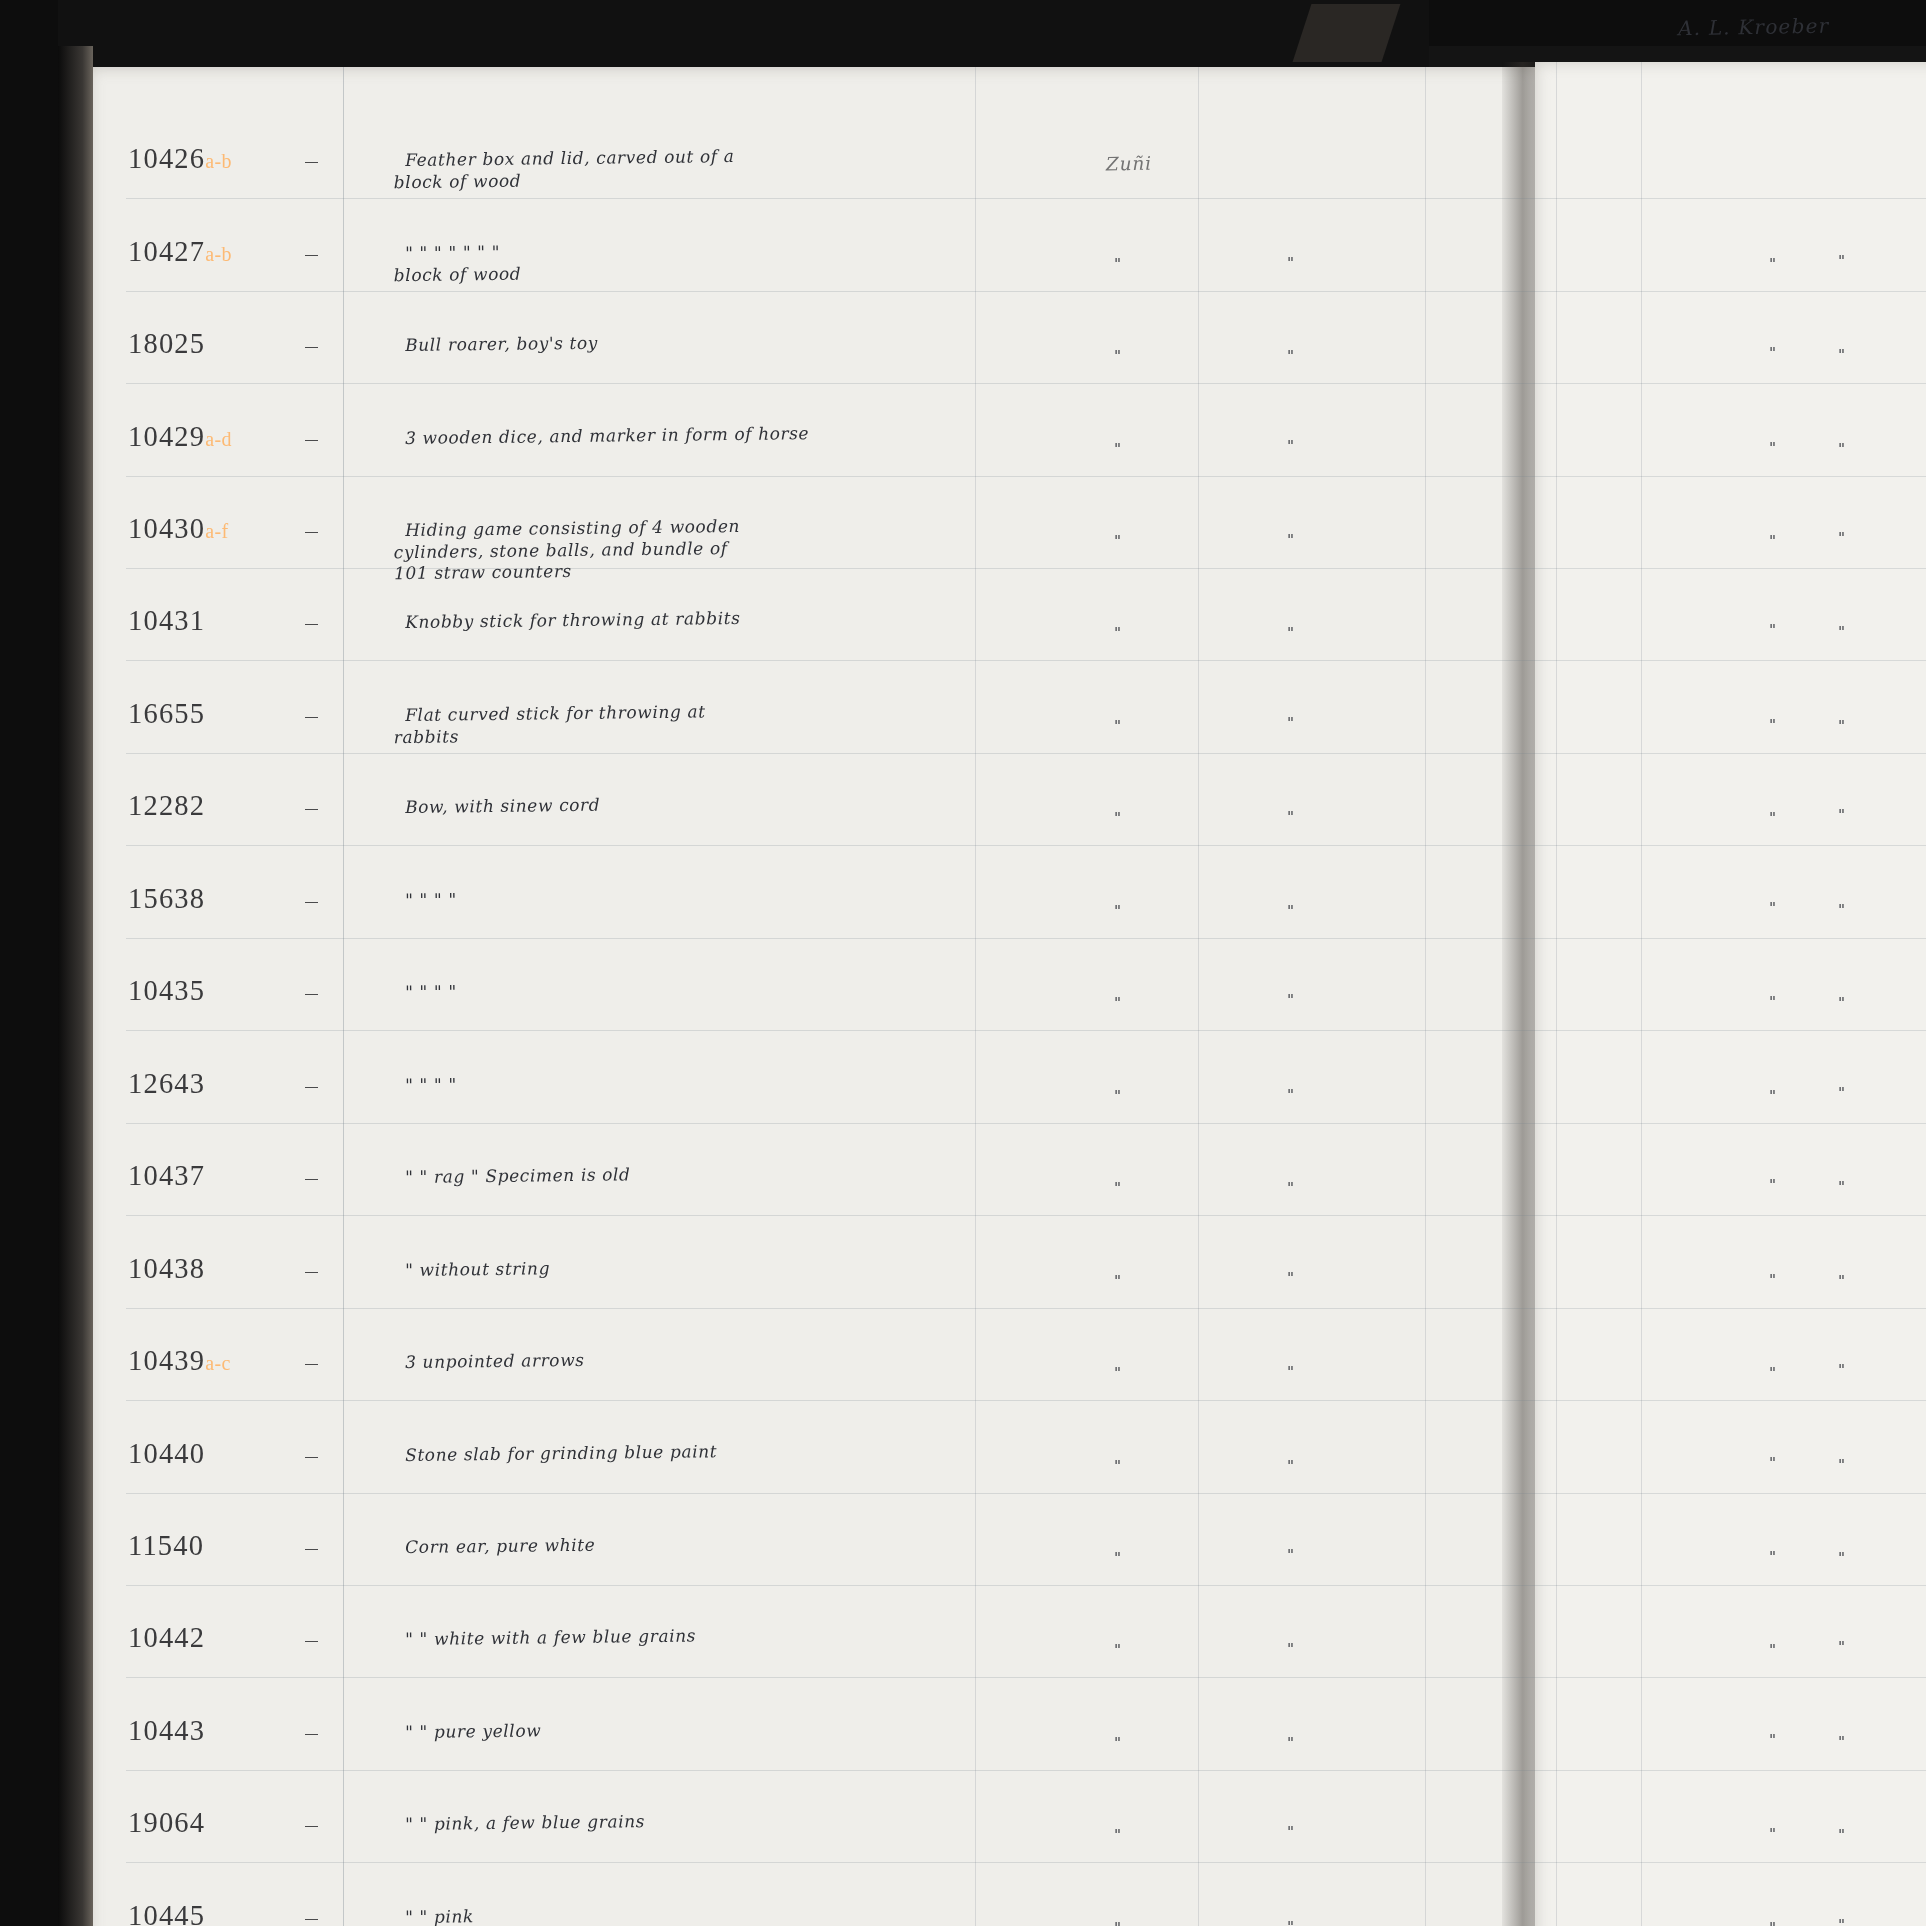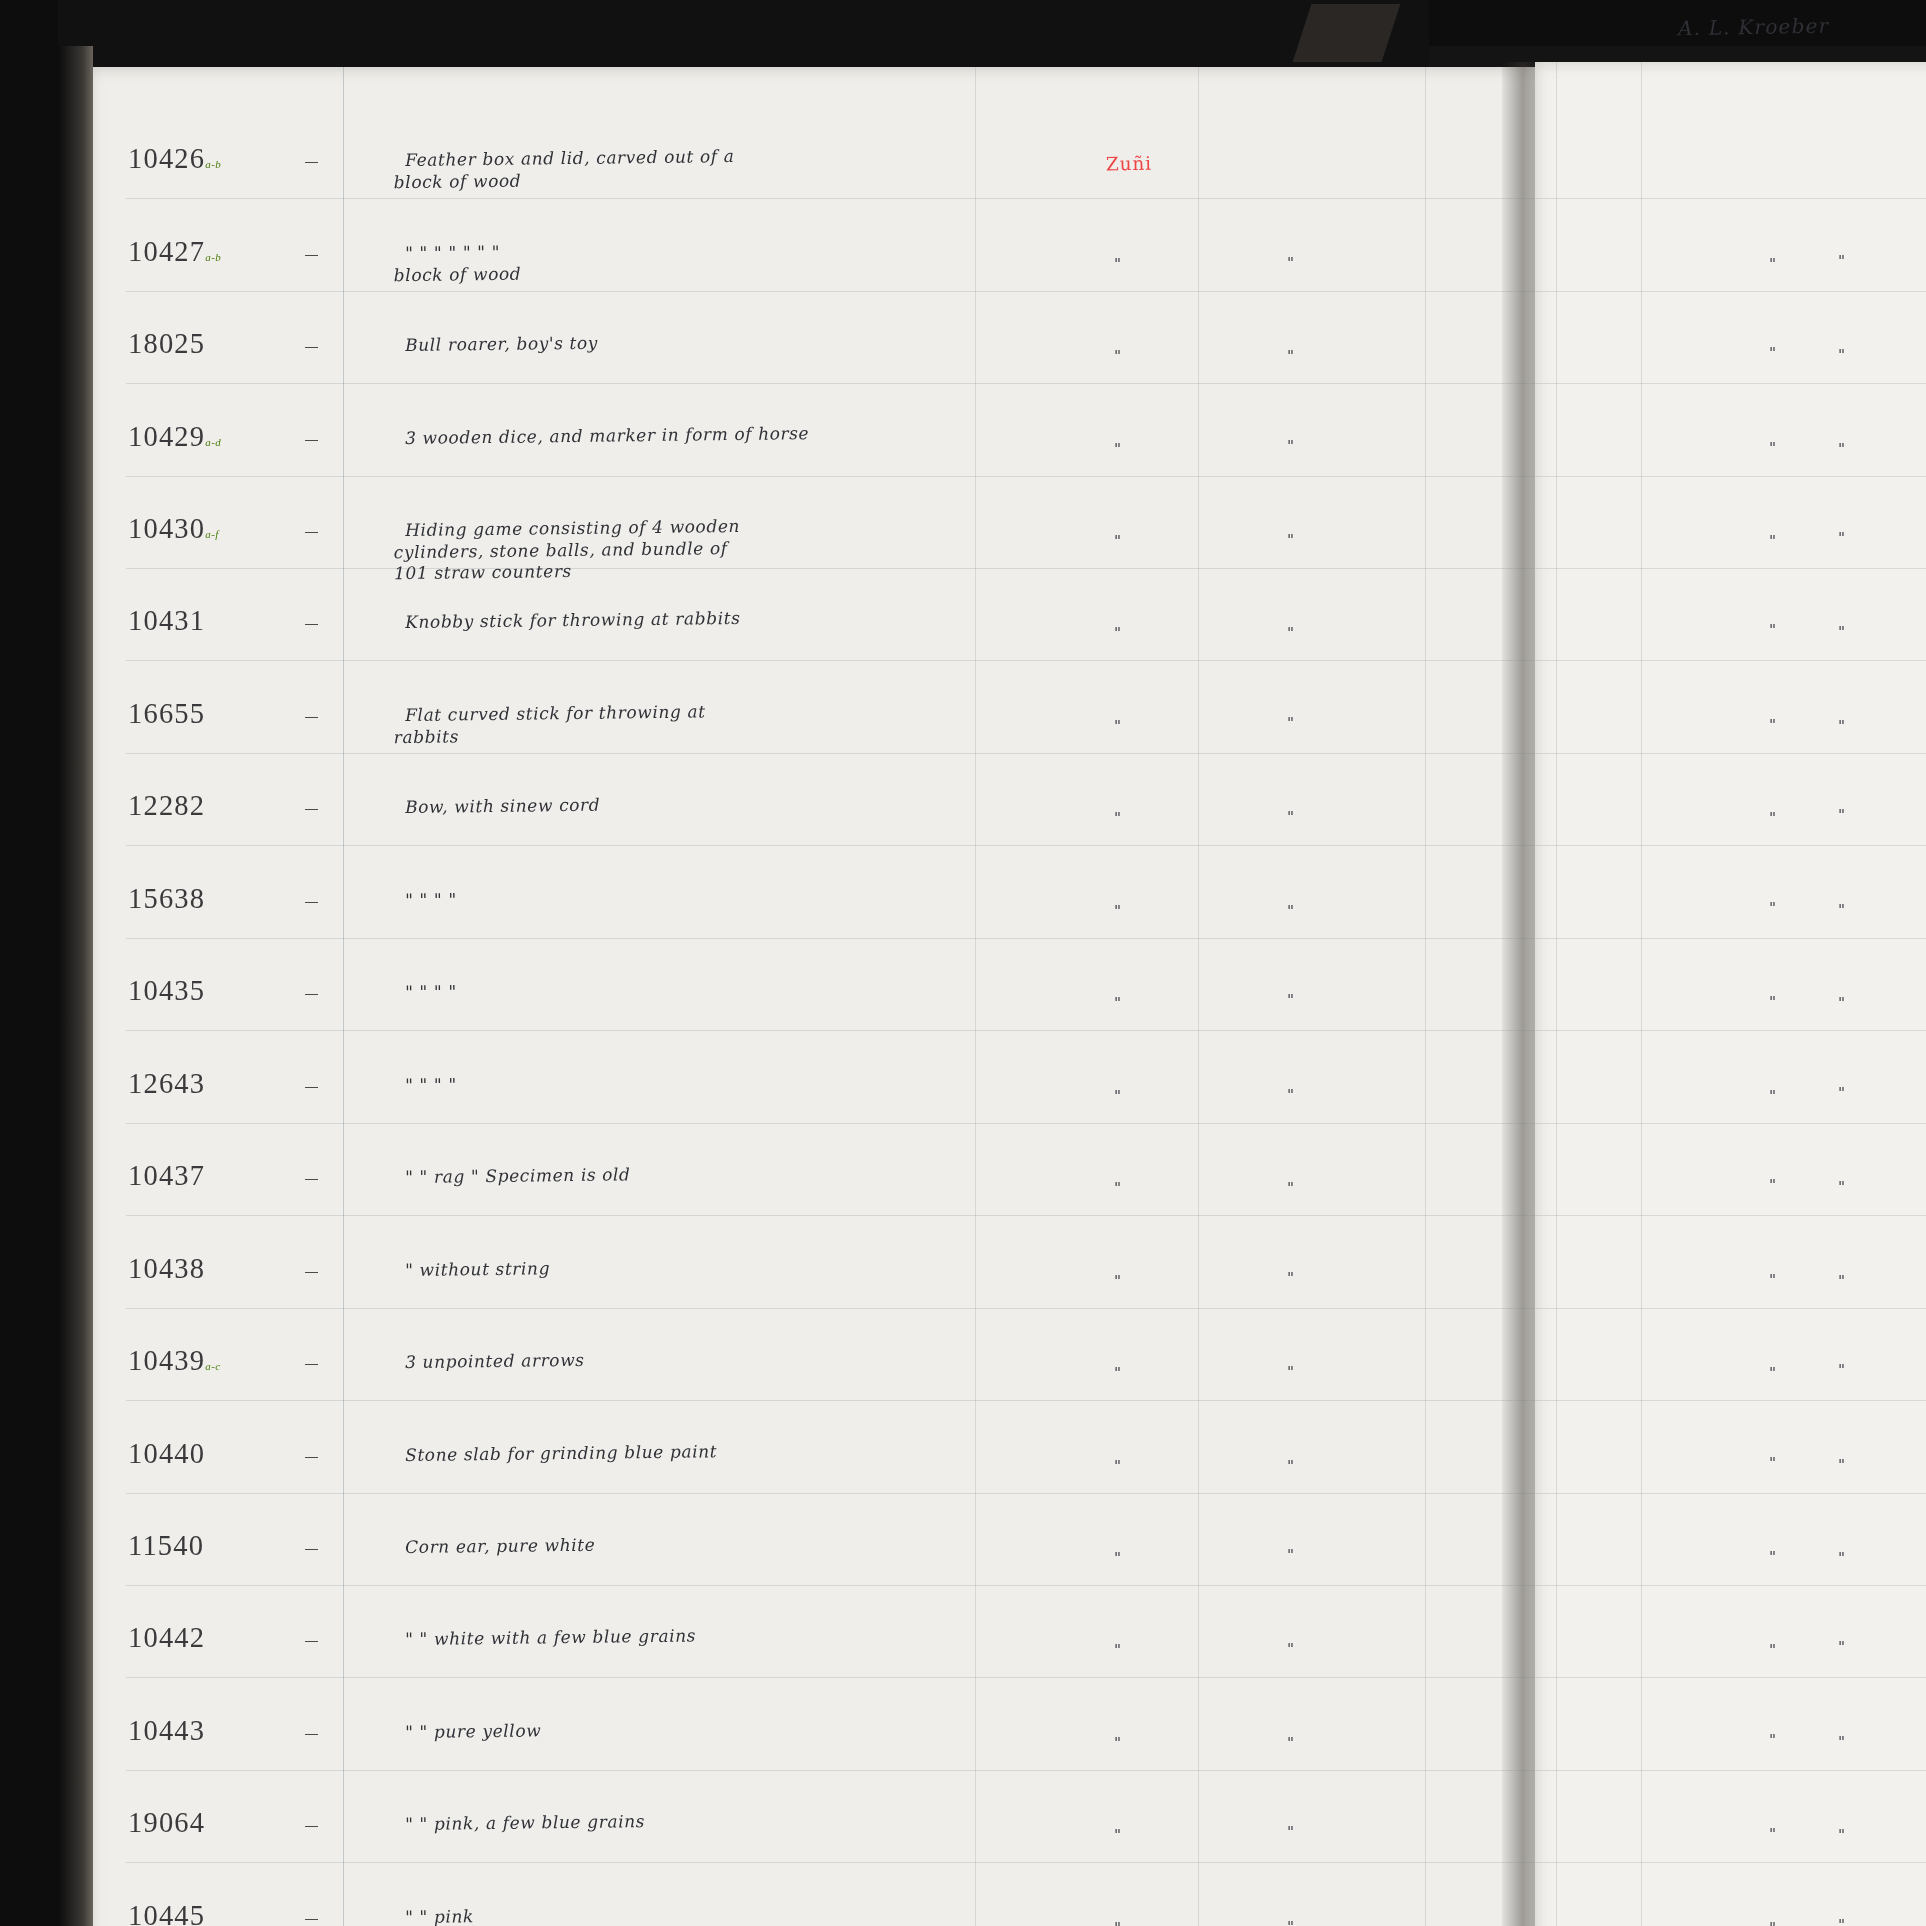--- a/index.html
+++ b/index.html
@@ -122,24 +122,23 @@
     top: 3.1px;
     width: 166px;
     text-align: left;
     font-family: "Liberation Serif", serif;
     font-size: 28.5px;
     letter-spacing: 1.2px;
     color: #3a3a3c;
     white-space: nowrap;
   }
   .catsuffix {
-    font-size: 11px;
+    font-size: 20px;
     letter-spacing: 0.4px;
-    color: #4d7c0f;
-    font-style: italic;
+    color: #fdba74;
   }
   .catdash {
     position: absolute;
     left: 216px;
     top: 21.6px;
     width: 13px;
     height: 1.2px;
     background: #4a4a4c;
   }
 
@@ -166,22 +165,23 @@
     font-family: "DejaVu Serif", serif;
     font-style: italic;
     font-size: 15.4px;
     color: #3a3c42;
   }
   .tribe {
     position: absolute;
     left: 1017px;
     top: 13px;
     font-family: "DejaVu Serif", serif;
+    font-style: italic;
     font-size: 18.5px;
-    color: #ef4444;
+    color: #737373;
     letter-spacing: 0.8px;
     transform: rotate(-1deg);
   }
 
   
   .collector {
     position: absolute;
     left: 1678px;
     top: 14.6px;
     font-family: "DejaVu Serif", serif;

